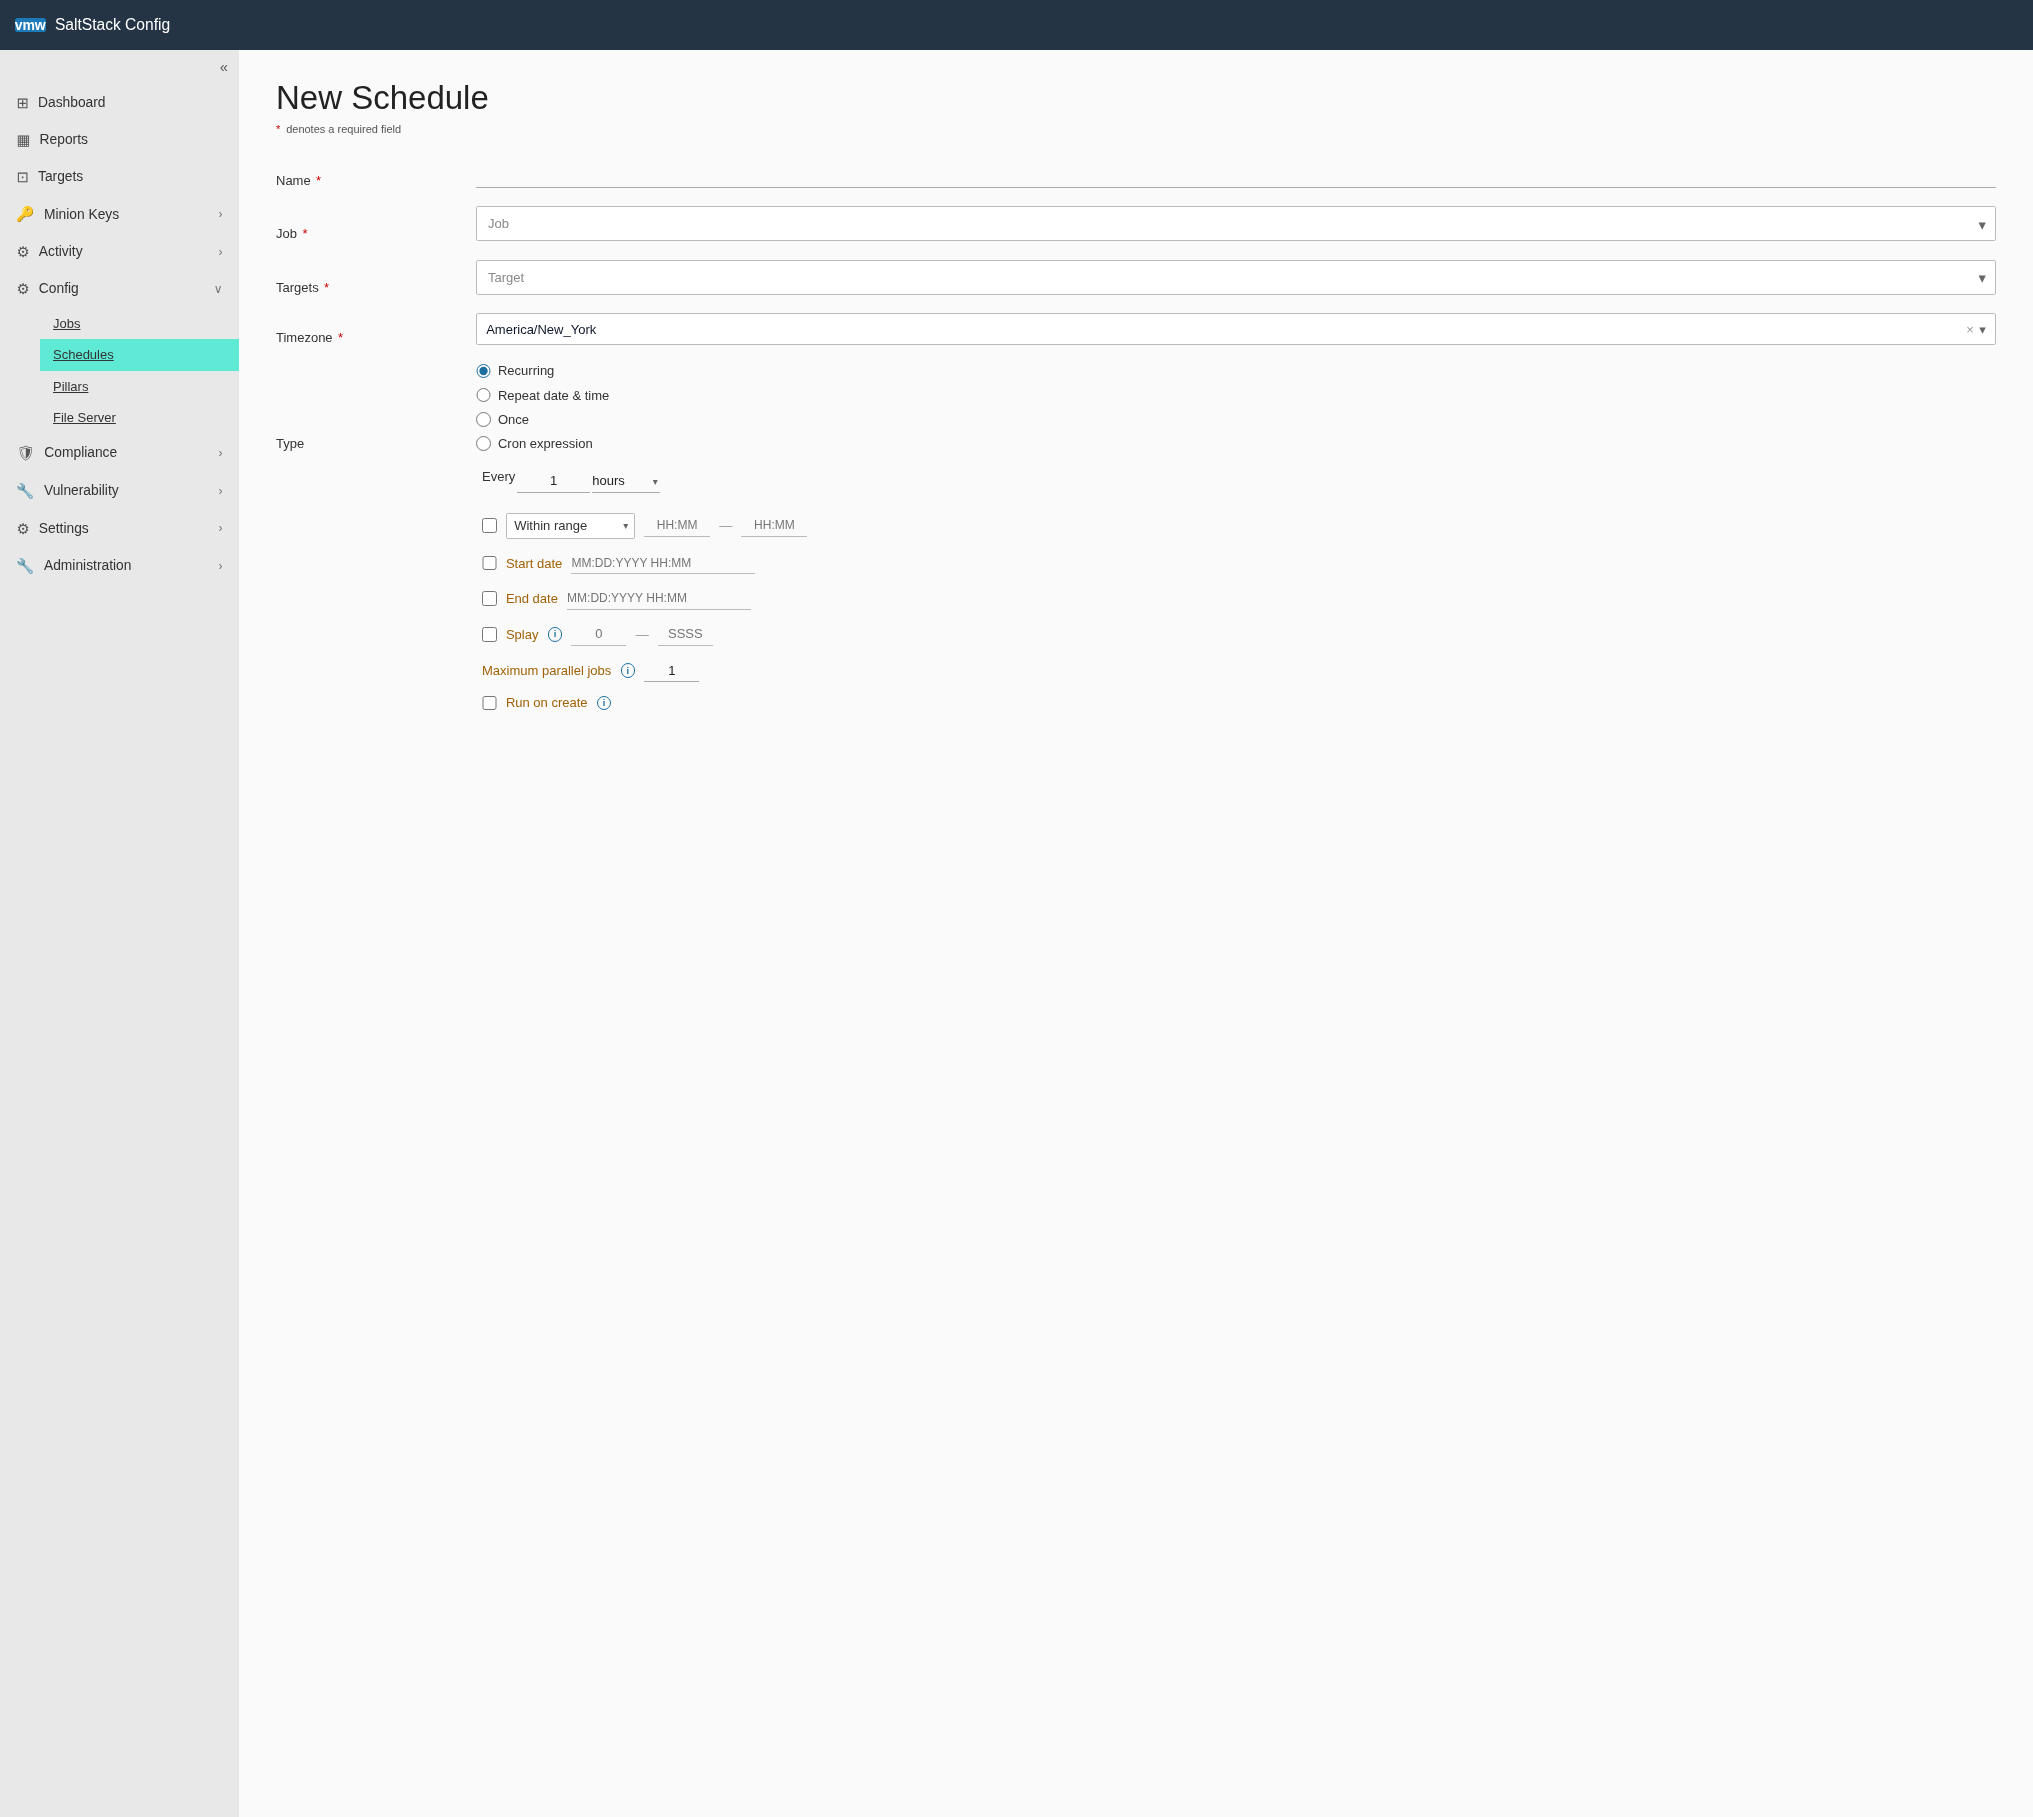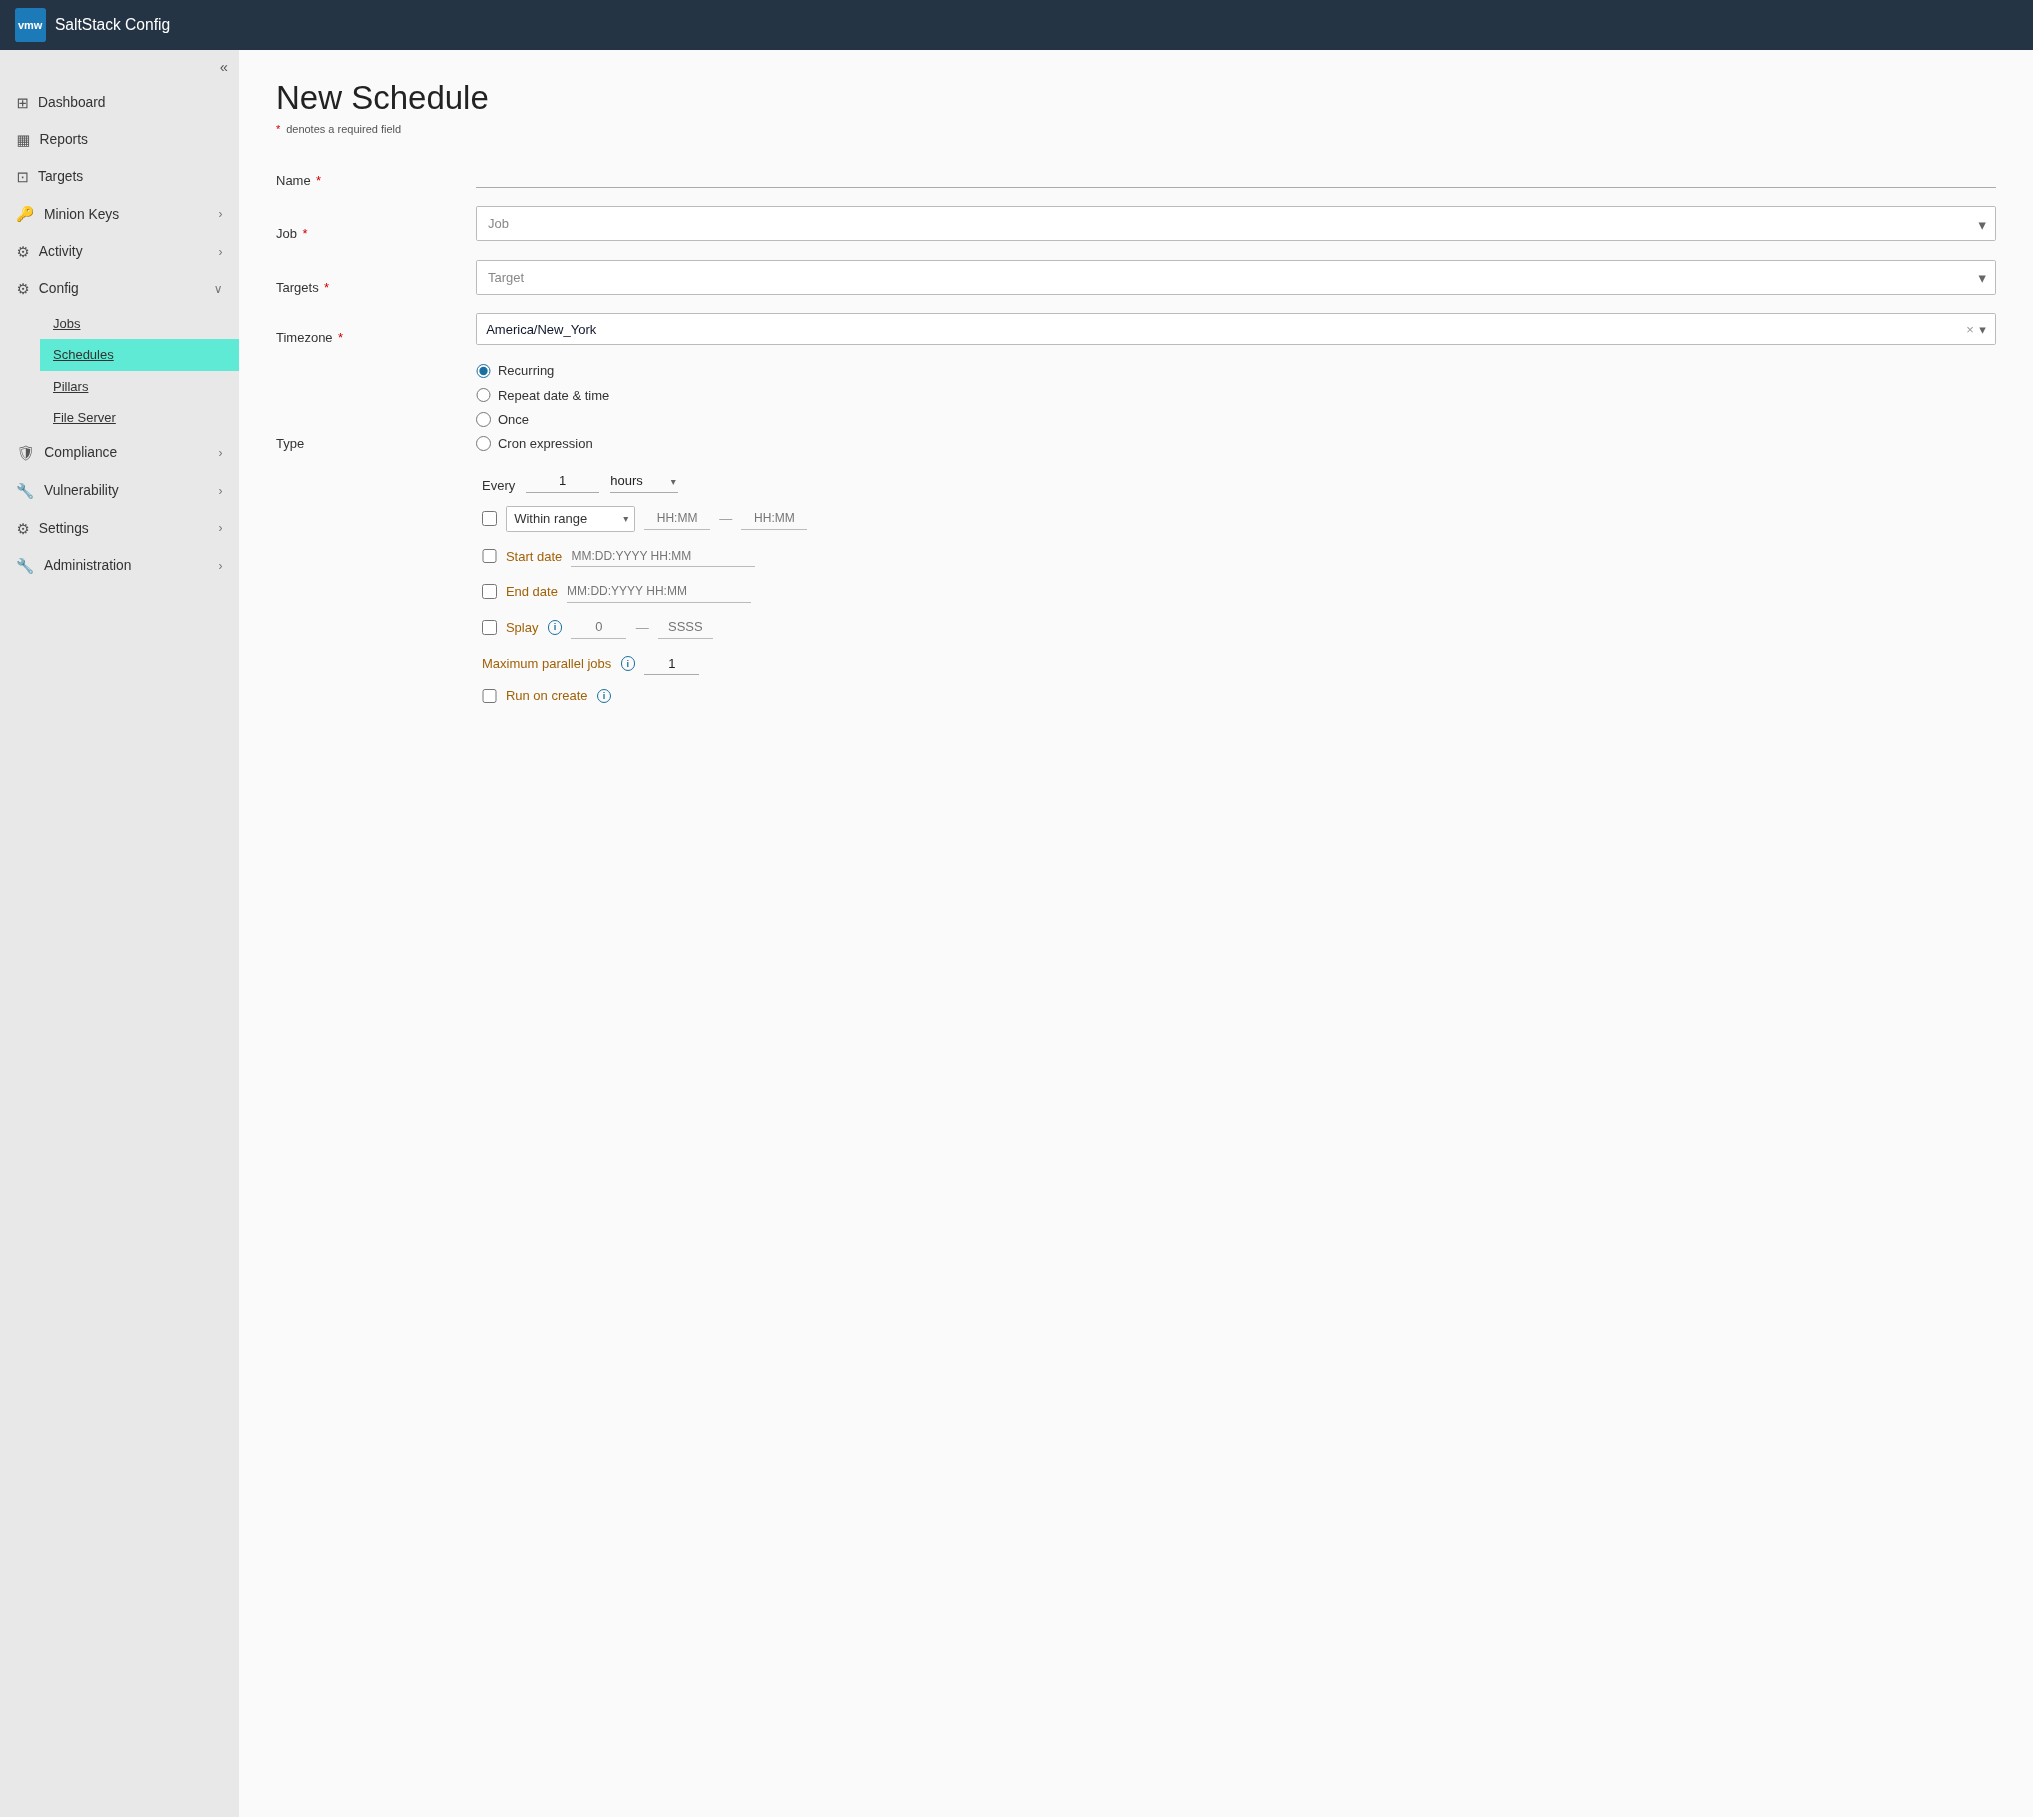--- a/index.html
+++ b/index.html
@@ -15,24 +15,24 @@
       flex-shrink: 0;
     }
     .topbar-logo {
       display: flex;
       align-items: center;
       gap: 9.2px;
     }
     .vmw-badge {
       background: #1d7ab8;
       color: white;
-      font-size: 11px;
+      font-size: 14px;
       font-weight: bold;
       width: 31px;
-      height: 34px;
+      height: 14px;
       display: flex;
       align-items: center;
       justify-content: center;
       border-radius: 2.8px;
     }
     .topbar-title {
       color: white;
       font-size: 15.6px;
       font-weight: 400;
     }
@@ -208,23 +208,23 @@
       height: 14.7px;
     }
 
     
     .scheduler-section {
       margin-top: 14.7px;
     }
 
     .every-row {
       display: flex;
-      align-items: flex-end;
-      gap: 11px;
-      margin-bottom: 13px;
+      align-items: flex-start;
+      gap: 2px;
+      margin-bottom: 20px;
     }
     .every-label { font-size: 13px; color: #333; }
     .every-input {
       width: 73px;
       border: none;
       border-bottom: 0.9px solid #aaa;
       background: transparent;
       font-size: 13px;
       padding: 3.7px 0;
       outline: none;

